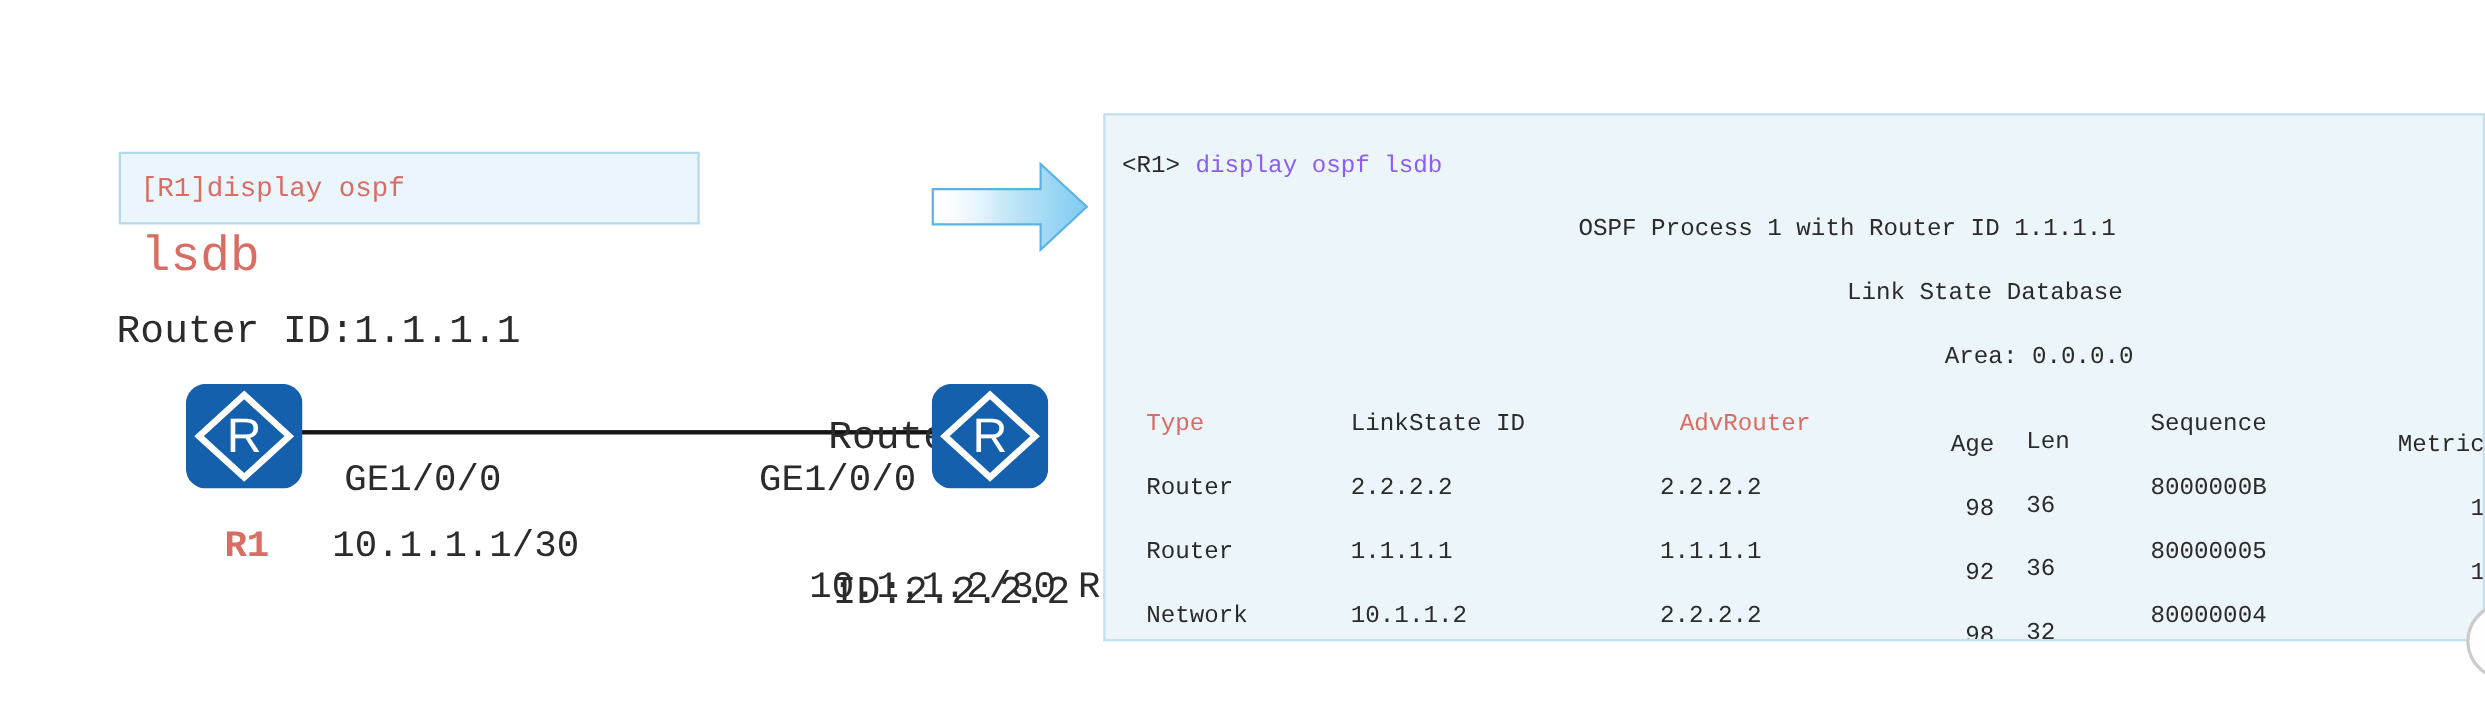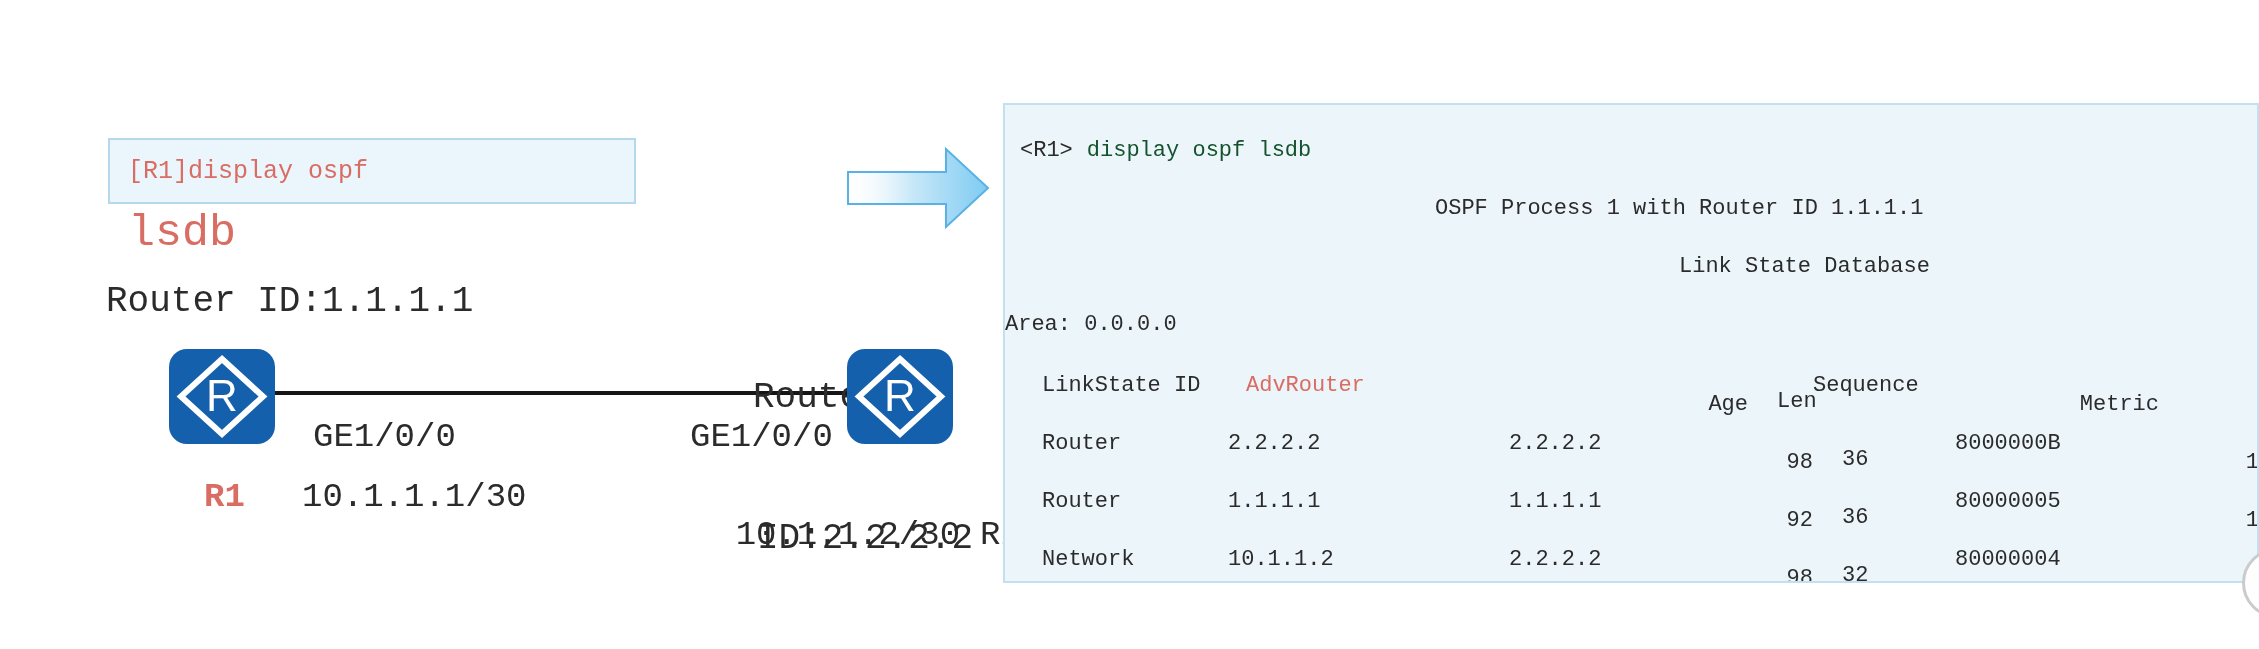--- a/index.html
+++ b/index.html
@@ -34,24 +34,24 @@
   .ip2 .r2name{margin-left:20px;}
   .flow-arrow{position:absolute;left:846px;top:146px;width:146px;height:84px;}
   
   .term-panel{
     position:absolute;left:1003px;top:103px;width:1256px;height:480px;
     background:#ecf5fa;border:2px solid #c2e0ef;box-sizing:border-box;
     padding:16px 0 0 0;overflow:hidden;font-size:22px;
   }
   .term-line{height:58px;display:flex;align-items:center;white-space:pre;}
   .term-line .prompt{margin-left:15px;color:#2b2b2b;}
-  .term-line .cmd{margin-left:14px;color:#14532d;}
+  .term-line .cmd{margin-left:14px;color:#8b5cf6;}
   .indent-process{padding-left:430px;}
   .indent-lsdb{padding-left:674px;}
-  .indent-area{}
+  .indent-area{padding-left:763px;}
   .trow{
     display:grid;height:58px;align-items:center;margin-left:37px;white-space:pre;
     grid-template-columns:186px 281px 239px 65px 142px 204px 100px;
   }
   .trow .c4,.trow .c7{text-align:right;margin-top:39px;}
   .trow .c5{padding-left:29px;margin-top:33px;}
   .thead .c1,.thead .c3{color:#d96c63;}
   .thead .c3{padding-left:18px;}
   
   .edge-circle{
@@ -113,20 +113,21 @@
     <div class="term-line">
       <span class="prompt">&lt;R1&gt;</span>
       <span class="cmd">display ospf lsdb</span>
     </div>
     <div class="term-line indent-process">OSPF Process 1 with Router ID 1.1.1.1</div>
     <div class="term-line indent-lsdb">Link State Database</div>
     <div class="term-line indent-area">Area: 0.0.0.0</div>
 
     <div class="lsdb-table">
       <div class="trow thead">
+        <span class="c1">Type</span>
         <span class="c2">LinkState ID</span>
         <span class="c3">AdvRouter</span>
         <span class="c4">Age</span>
         <span class="c5">Len</span>
         <span class="c6">Sequence</span>
         <span class="c7">Metric</span>
       </div>
       <div class="trow">
         <span class="c1">Router</span>
         <span class="c2">2.2.2.2</span>

